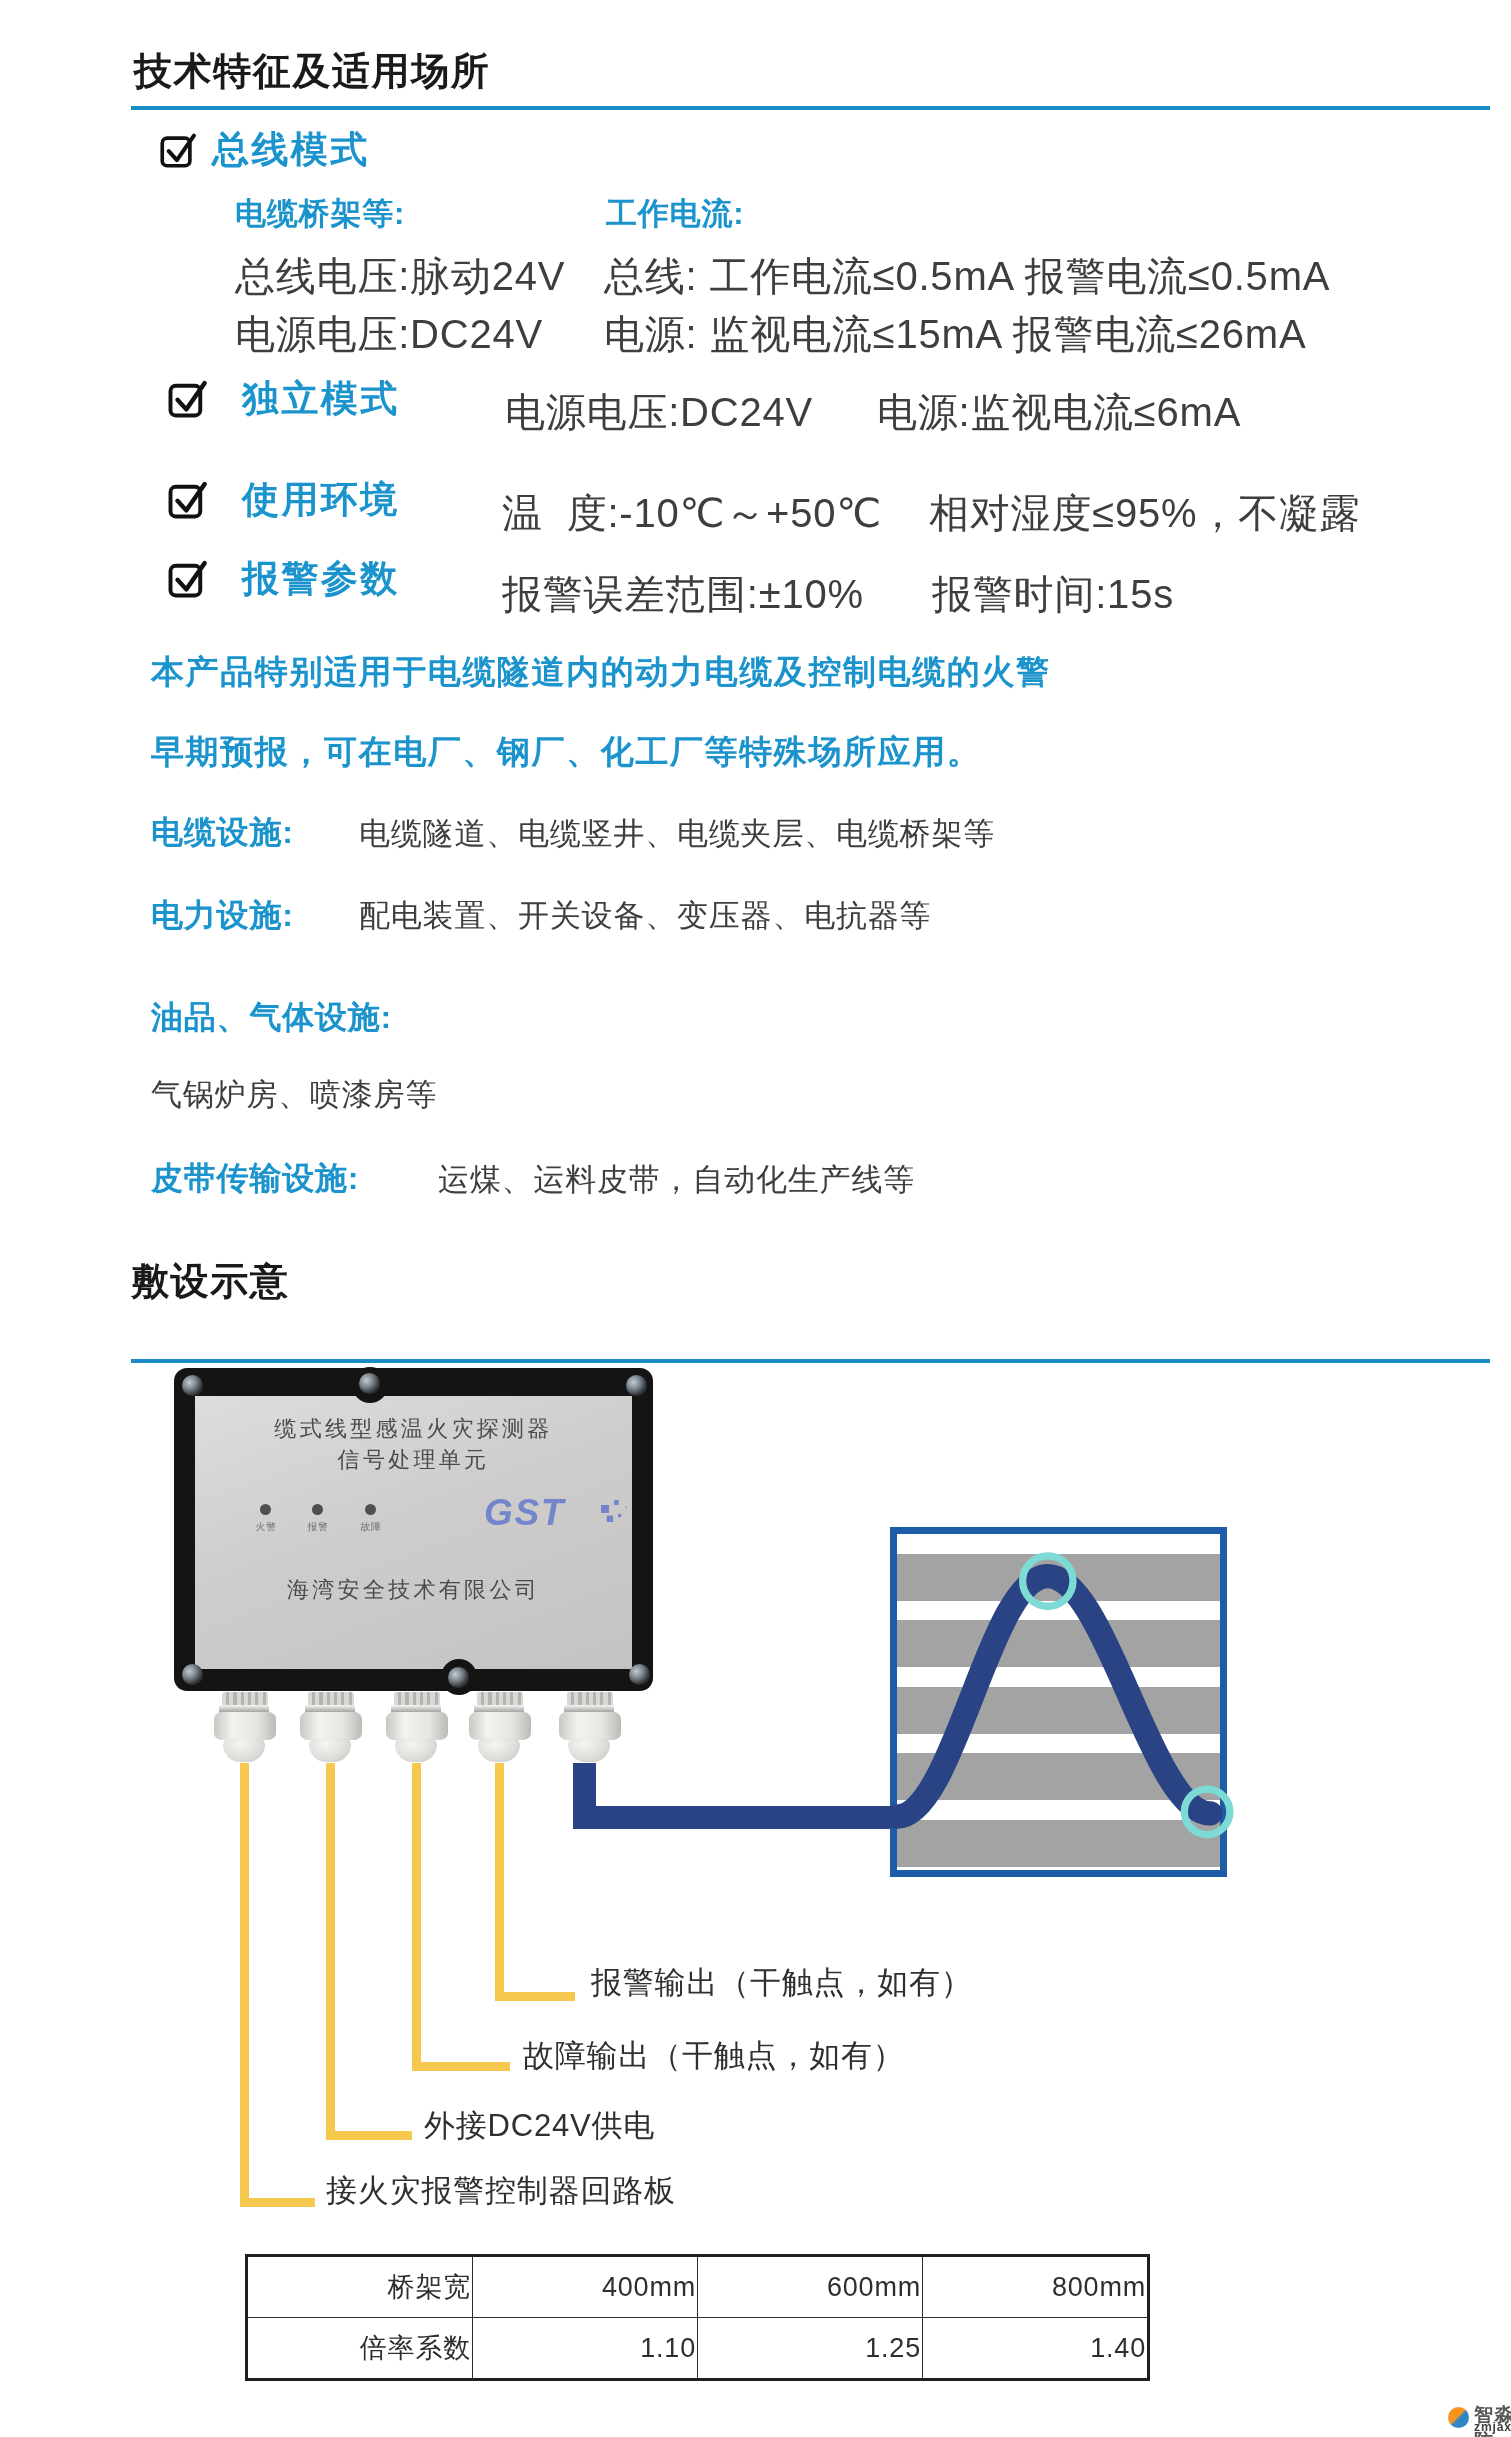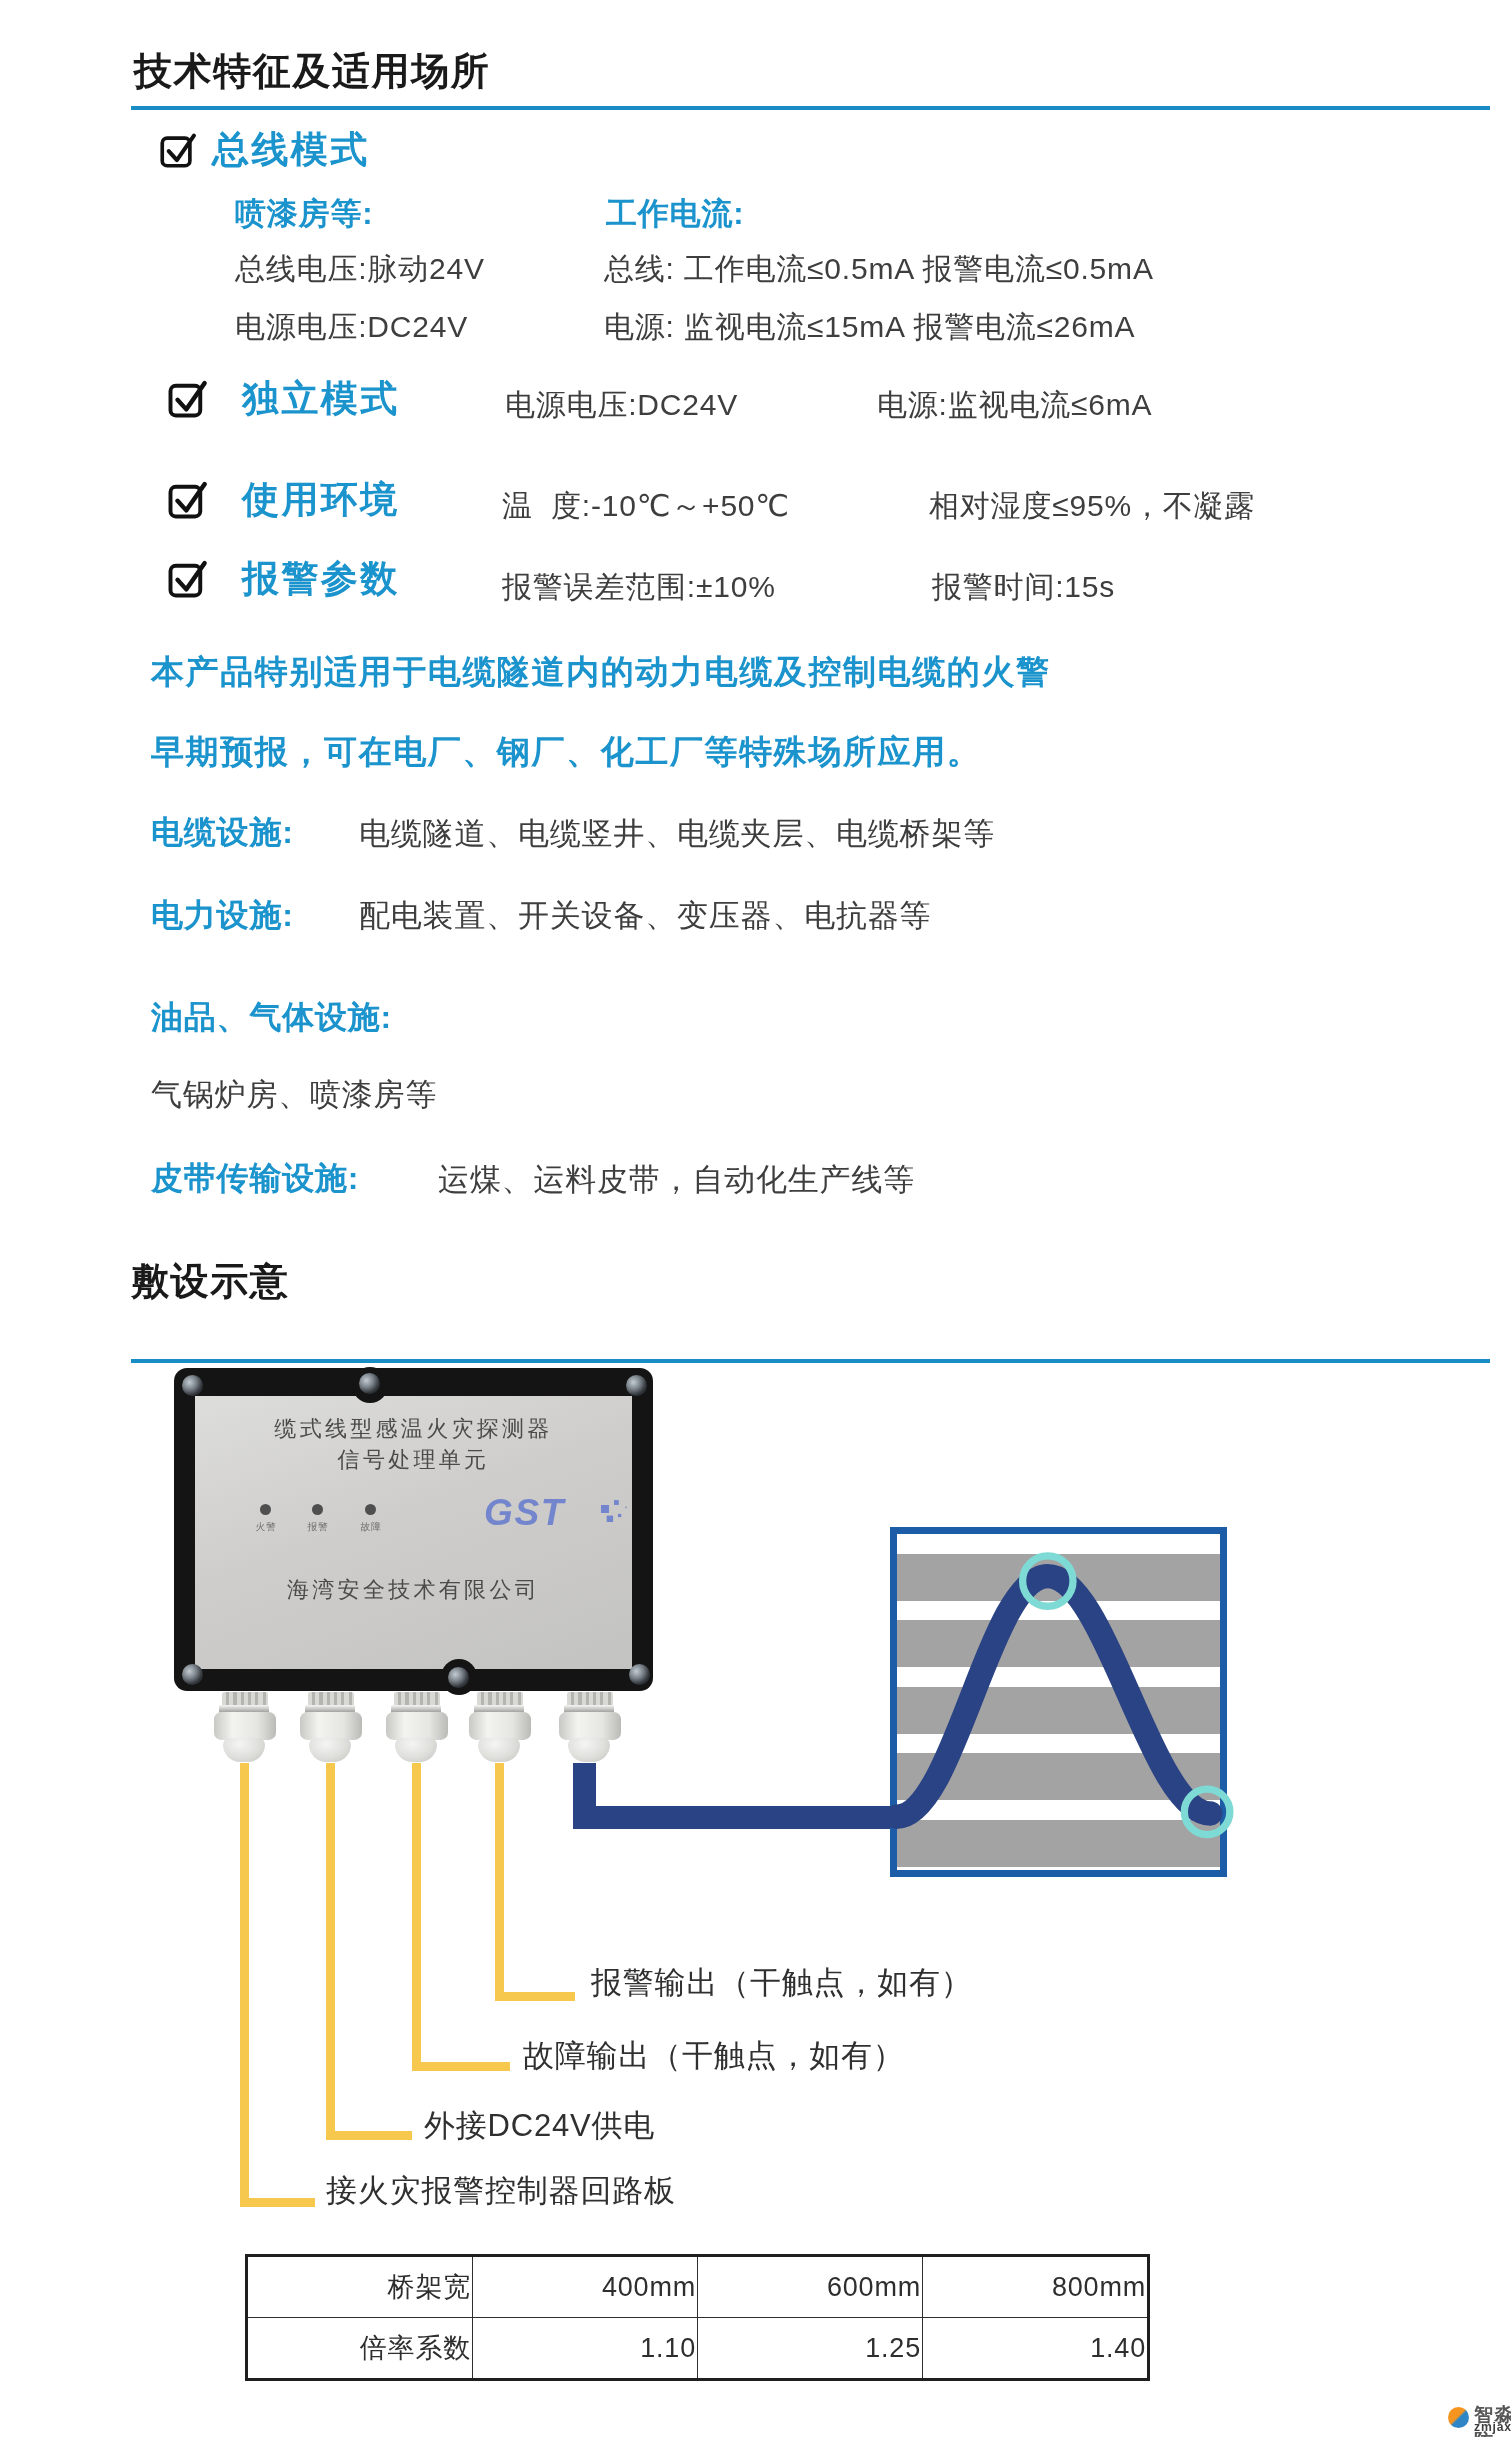--- a/index.html
+++ b/index.html
@@ -3,21 +3,21 @@
 <meta charset="utf-8">
 <style>
   html,body{margin:0;padding:0;background:#ffffff;}
   #canvas{position:relative;width:1511px;height:2438px;background:#ffffff;overflow:hidden;
           font-family:"Liberation Sans","DejaVu Sans",sans-serif;color:#3e3e3e;margin-left:32px;}
   .abs{position:absolute;white-space:nowrap;}
   .h1{font-size:38px;font-weight:700;color:#1a1a1a;letter-spacing:1.6px;}
   .divider{position:absolute;left:99px;width:1359px;height:4.1px;background:#1a8cc5;}
   .seclabel{font-size:37px;font-weight:700;color:#1b93cc;letter-spacing:2.4px;}
   .subhead{font-size:31px;font-weight:700;color:#1b93cc;letter-spacing:0.8px;}
-  .spec{font-size:30px;color:#3e3e3e;letter-spacing:0.8px;}
+  .spec{font-size:40px;color:#3e3e3e;letter-spacing:0.8px;}
   .bluepara{font-size:33px;font-weight:700;color:#1b93cc;letter-spacing:1.6px;}
   .applabel{font-size:32px;font-weight:700;color:#1b93cc;letter-spacing:0.8px;}
   .apptext{font-size:31px;color:#3e3e3e;letter-spacing:0.8px;}
   .wirelabel{font-size:31px;color:#303030;letter-spacing:0.8px;}
   .ckbox{position:absolute;}
   
   .devbox{position:absolute;left:142px;top:1368px;width:479px;height:323px;background:#141414;border-radius:13px;}
   .panel{position:absolute;left:163px;top:1396px;width:437px;height:273px;
          background:linear-gradient(160deg,#dddddb 0%,#cecdcb 45%,#c3c3c1 100%);}
   .notch{position:absolute;width:36px;height:36px;border-radius:50%;background:#141414;}
@@ -64,21 +64,21 @@
 
   <div class="abs h1" style="left:102px;top:46px;">技术特征及适用场所</div>
   <div class="divider" style="top:106px;"></div>
 
   <svg class="ckbox" style="left:127px;top:130px;" width="39" height="39" viewBox="0 0 48 48">
     <rect x="4" y="10" width="34" height="34" rx="6" fill="none" stroke="#111" stroke-width="4.5"></rect>
     <path d="M12 26 L22 37 L43 7" fill="none" stroke="#111" stroke-width="5" stroke-linecap="round" stroke-linejoin="round"></path>
   </svg>
   <div class="abs seclabel" style="left:180px;top:125px;font-size:37px;">总线模式</div>
 
-  <div class="abs subhead" style="left:203px;top:193px;">喷漆房等:</div>
+  <div class="abs subhead" style="left:203px;top:193px;">电缆桥架等:</div>
   <div class="abs subhead" style="left:574px;top:193px;">工作电流:</div>
 
   <div class="abs spec" style="left:203px;top:249px;">总线电压:脉动24V</div>
   <div class="abs spec" style="left:572px;top:249px;">总线: 工作电流≤0.5mA 报警电流≤0.5mA</div>
   <div class="abs spec" style="left:203px;top:307px;">电源电压:DC24V</div>
   <div class="abs spec" style="left:572px;top:307px;">电源: 监视电流≤15mA 报警电流≤26mA</div>
 
   <svg class="ckbox" style="left:135px;top:377px;" width="42" height="42" viewBox="0 0 48 48">
     <rect x="4" y="10" width="34" height="34" rx="6" fill="none" stroke="#111" stroke-width="4.5"></rect>
     <path d="M12 26 L22 37 L43 7" fill="none" stroke="#111" stroke-width="5" stroke-linecap="round" stroke-linejoin="round"></path>

